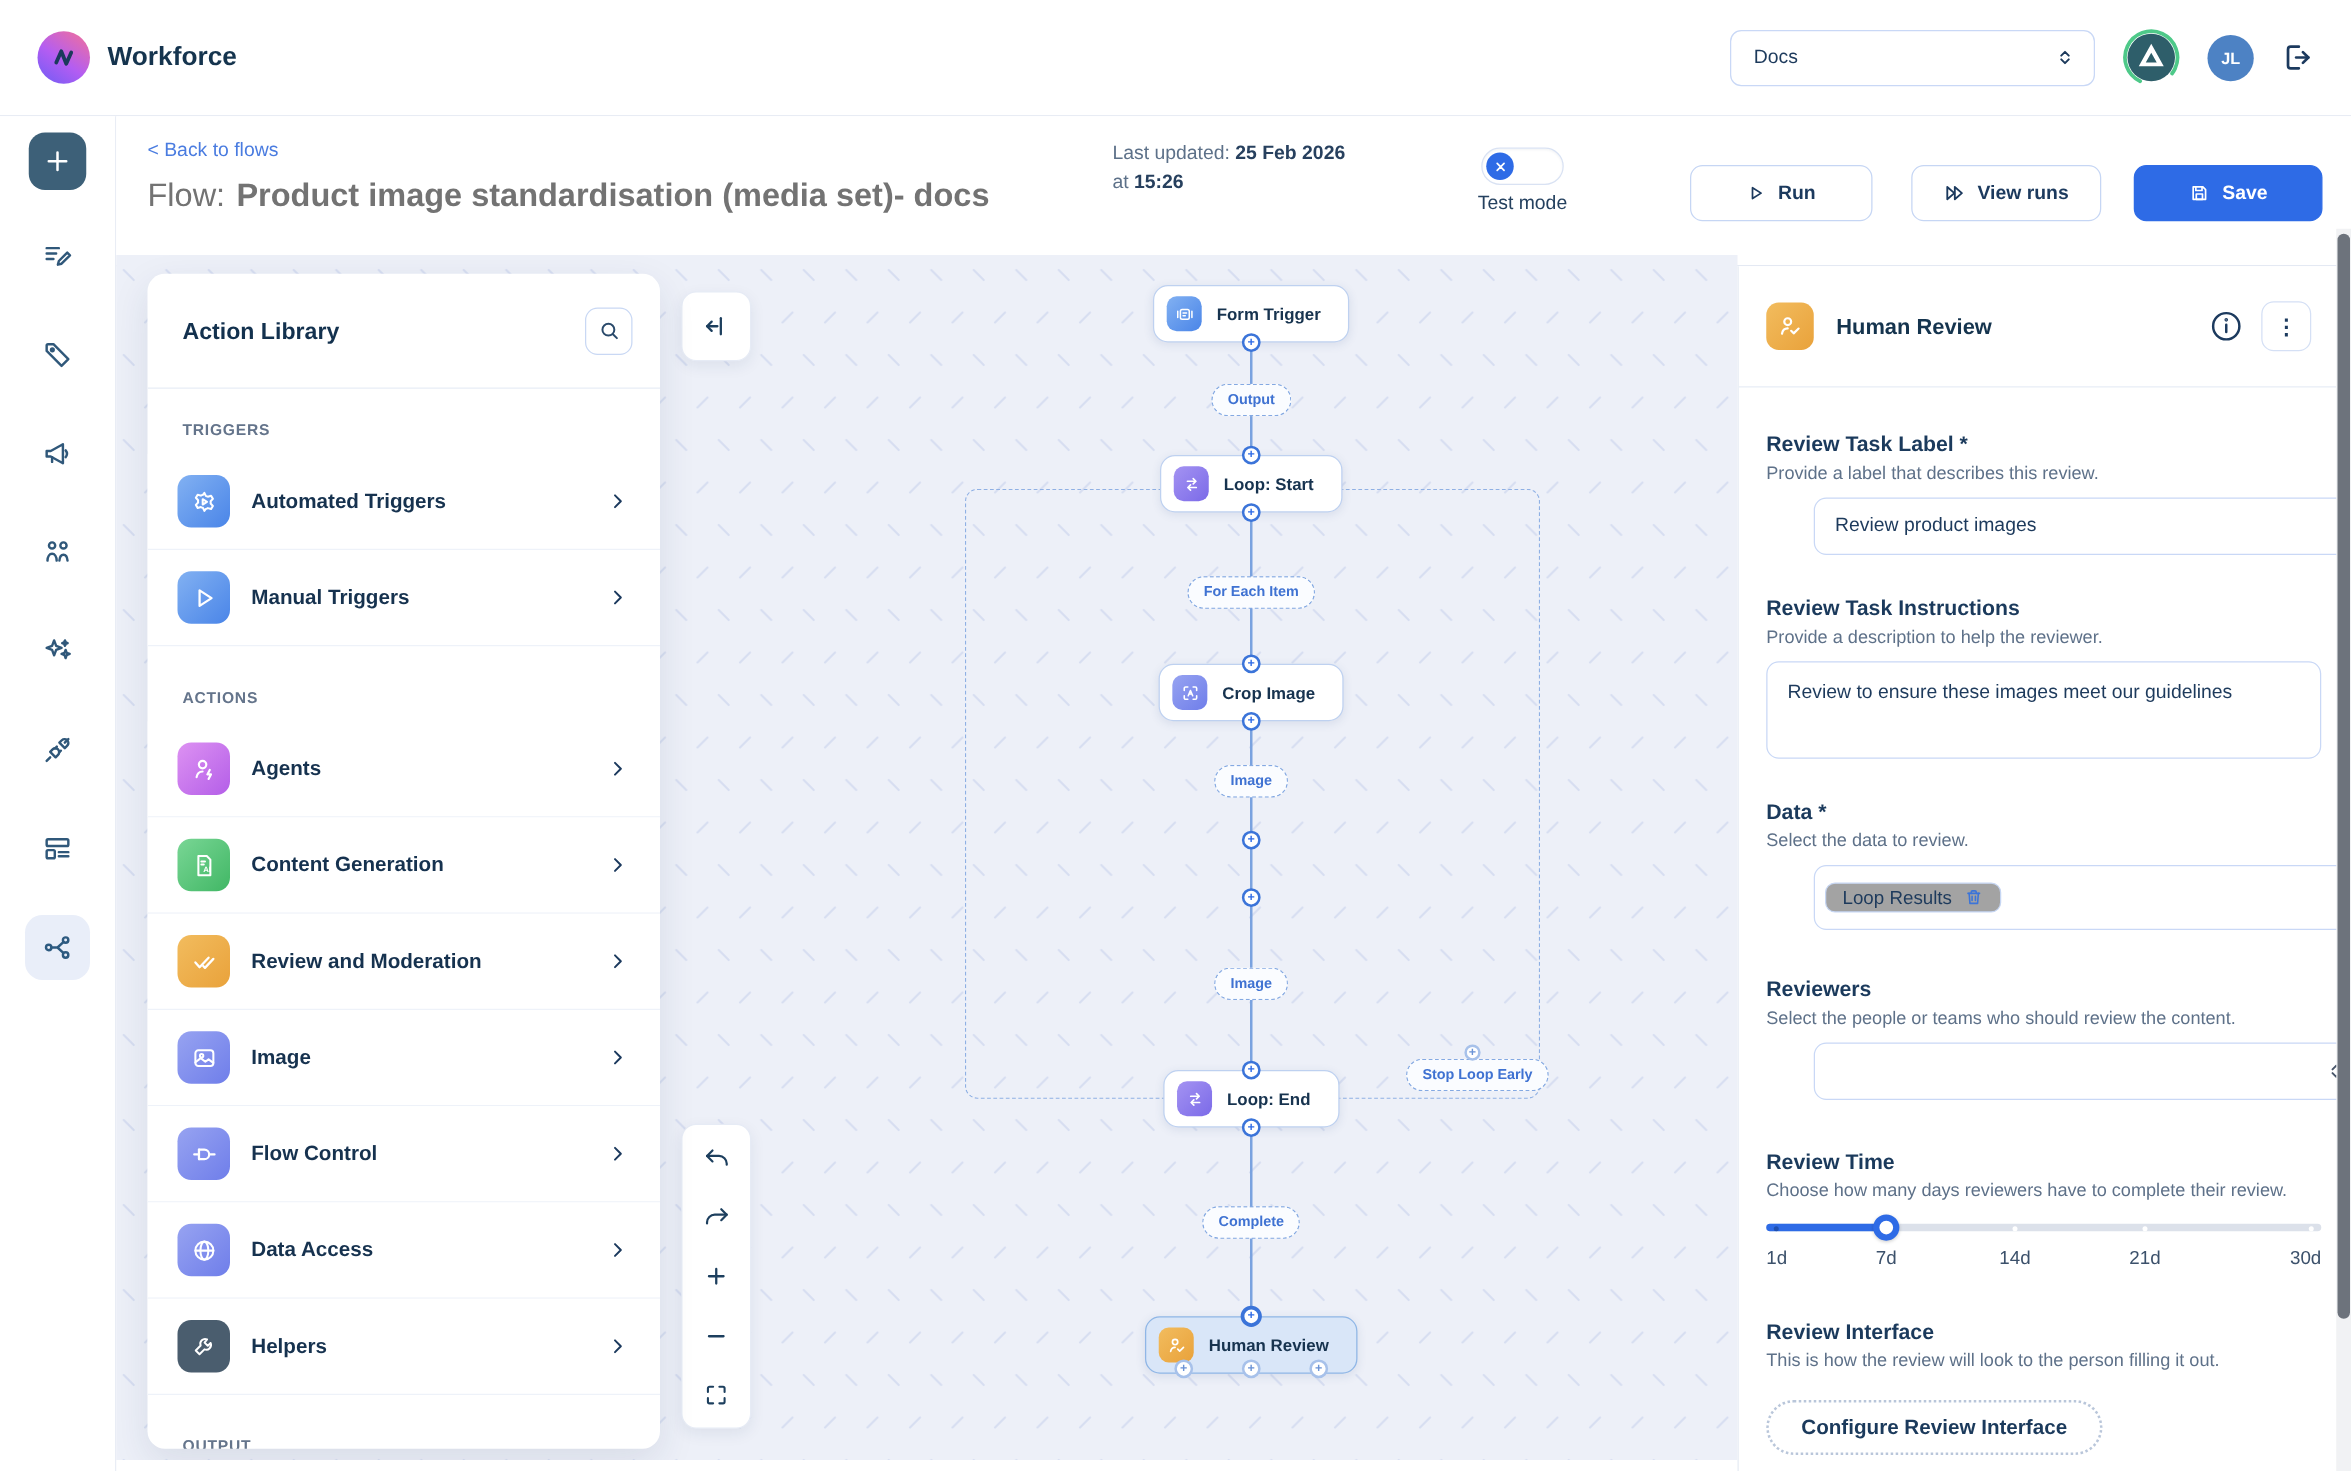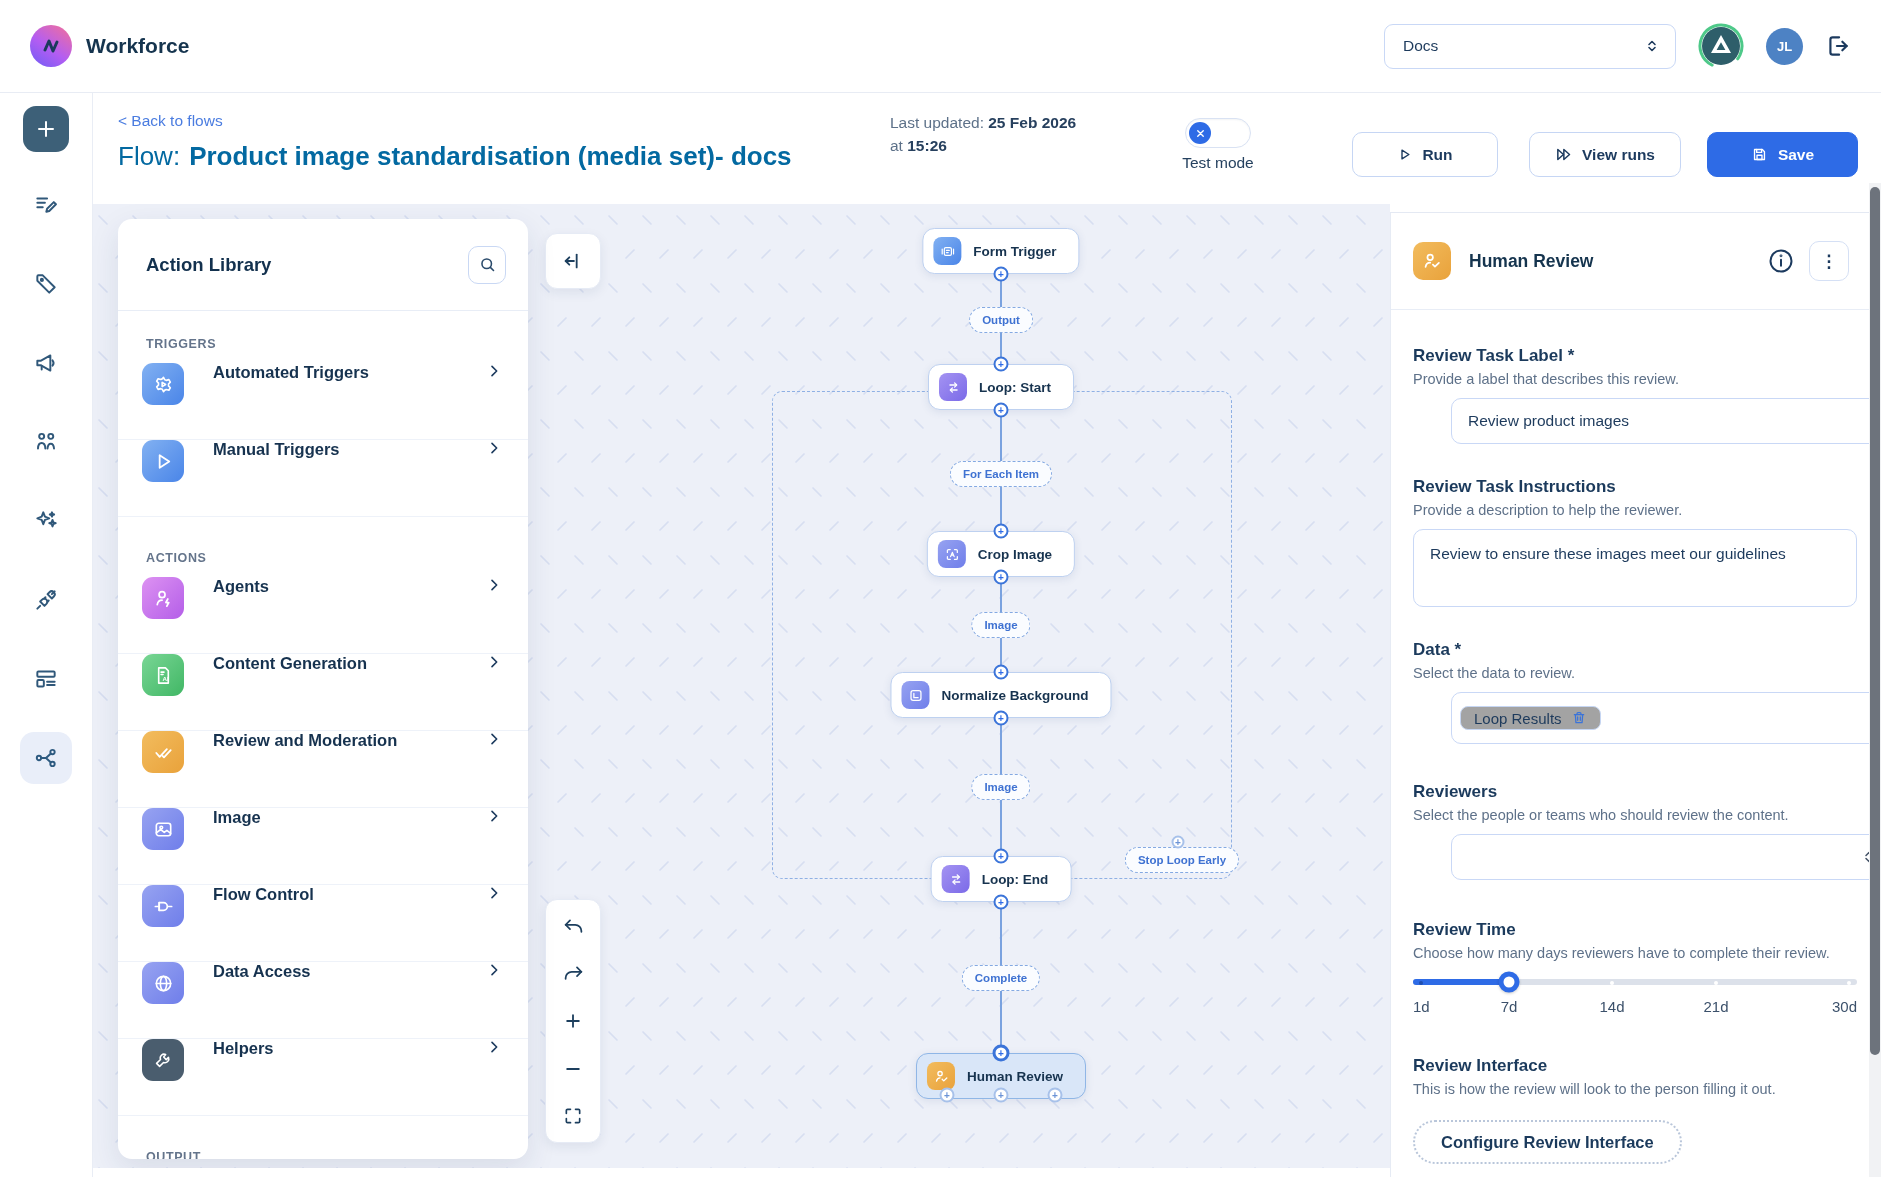--- a/index.html
+++ b/index.html
@@ -19,21 +19,21 @@
 
   
   .rail{position:absolute;left:0;top:93px;width:93px;height:1084px;background:#fff;border-right:1px solid #e9edf5;display:flex;flex-direction:column;align-items:center;}
   .rail-plus{width:46px;height:46px;margin-top:13px;border-radius:13px;background:#3d6078;color:#fff;display:flex;align-items:center;justify-content:center;border:none;cursor:pointer;}
   .rail-item{width:52px;height:52px;border-radius:14px;display:flex;align-items:center;justify-content:center;color:#30587a;margin-top:27px;cursor:pointer;background:none;border:none;}
   .rail-item.sel{background:#e9eef9;color:#2d5a80;}
 
   
   .phead{position:absolute;left:93px;top:93px;width:1788px;height:120px;background:#fff;border-bottom:1px solid #e4e9f3;}
   .back{position:absolute;left:25px;top:19px;color:#4a7ce0;font-size:15.5px;cursor:pointer;}
-  .ftitle{position:absolute;left:25px;top:48px;font-size:26px;color:#0369a1;white-space:nowrap;text-align:right;}
+  .ftitle{position:absolute;left:25px;top:48px;font-size:26px;color:#737373;white-space:nowrap;text-align:right;}
   .ftitle .pre{font-weight:500;margin-right:9px;}
   .ftitle .nm{font-weight:700;}
   .updated{position:absolute;left:797px;top:18px;font-size:15.5px;line-height:23px;color:#5d7189;}
   .updated b{color:#27405e;font-weight:600;}
   .toggle{position:absolute;left:1092px;top:25px;width:66px;height:30px;border-radius:16px;background:#fff;border:1px solid #d9e2f3;box-shadow:inset 0 1px 2px rgba(30,50,90,.06);cursor:pointer;}
   .knob{position:absolute;left:3px;top:3px;width:22px;height:22px;border-radius:50%;background:#2e6be6;color:#fff;display:flex;align-items:center;justify-content:center;}
   .tmode{position:absolute;left:1058px;top:61px;width:134px;text-align:center;font-size:15.5px;color:#25415f;}
   .btn{position:absolute;top:39px;height:45px;border-radius:10px;border:1px solid #c6d6f4;background:#fff;display:flex;align-items:center;justify-content:center;gap:10px;font-size:15.5px;font-weight:600;color:#1c3a5e;cursor:pointer;font-family:inherit;}
   .btn-run{left:1259px;width:146px;}
   .btn-viewruns{left:1436px;width:152px;}
@@ -66,21 +66,21 @@
   .conn.strong{border-width:3px;width:17px;height:17px;}
   .pill{position:absolute;left:908px;transform:translateX(-50%);height:26px;padding:0 12px;border-radius:13px;border:1.4px dashed #84a9e2;background:#fafcff;color:#3f72d2;font-size:11.5px;font-weight:600;display:inline-flex;align-items:center;white-space:nowrap;}
 
   
   .library{position:absolute;left:25px;top:15px;width:410px;height:940px;background:#fff;border-radius:14px;box-shadow:0 10px 30px rgba(30,50,90,.10);overflow:hidden;}
   .lib-head{height:92px;display:flex;align-items:center;padding:0 22px 0 28px;border-bottom:1px solid #e8edf6;}
   .lib-title{flex:1;font-size:18.5px;font-weight:700;color:#13314e;}
   .searchbtn{width:38px;height:38px;border:1px solid #c9d8f4;border-radius:10px;background:#fff;display:flex;align-items:center;justify-content:center;color:#2a4a6b;cursor:pointer;}
   .lib-sec{margin:26px 0 12px;padding:0 28px;font-size:12.5px;font-weight:600;letter-spacing:.6px;color:#64748b;}
   .lib-sec.mt{margin-top:34px;}
-  .lib-row{height:77px;display:flex;padding:0 26px 0 24px;border-bottom:1px solid #eef2f9;cursor:pointer;background:#fff;gap:12px;}
+  .lib-row{height:77px;display:flex;align-items:center;padding:0 26px 0 24px;border-bottom:1px solid #eef2f9;cursor:pointer;background:#fff;}
   .lib-row:first-of-type{border-top:0;}
   .lib-ic{width:42px;height:42px;border-radius:11px;display:flex;align-items:center;justify-content:center;color:#fff;flex:0 0 auto;}
   .lib-label{flex:1;margin-left:17px;font-size:16.5px;font-weight:600;color:#16324f;}
   .chev{color:#1c3a5e;display:flex;}
 
   
   .panel{position:absolute;left:1390px;top:213px;width:479px;height:964px;background:#fff;border-left:1px solid #e6ebf4;}
   .p-head{height:97px;display:flex;align-items:center;padding:0 20px 0 22px;border-bottom:1px solid #e8edf6;}
   .p-ico{width:38px;height:38px;border-radius:10px;display:flex;align-items:center;justify-content:center;color:#fff;}
   .p-title{flex:1;margin-left:18px;font-size:17.5px;font-weight:700;color:#15344e;}
@@ -313,29 +313,20 @@
             <path d="M19 15v2.5a1.5 1.5 0 0 1-1.5 1.5H15"></path>
             <path d="M9 19H6.5A1.5 1.5 0 0 1 5 17.5V15"></path>
             <path d="m9.5 15 2.5-6 2.5 6M10.6 13h3"></path>
           </svg>
         </span>
       <span>Crop Image</span>
     </div>
     <div class="pill" style="top:408px">
         <span>Image</span>
       </div>
-    <div class="node" style="top:468px">
-      <span class="nico g-indigo">
-          <svg class="s" width="17" height="17" viewBox="0 0 24 24" style="stroke-width:1.8">
-            <rect x="5" y="5" width="14" height="14" rx="3"></rect>
-            <path d="M9 9v6h6"></path>
-          </svg>
-        </span>
-      <span>Normalize Background</span>
-    </div>
     <div class="pill" style="top:570px">
         <span>Image</span>
       </div>
     <div class="node" style="top:652px">
       <span class="nico g-violet">
           <svg class="s" width="17" height="17" viewBox="0 0 24 24" style="stroke-width:1.9">
             <path d="M7 8.5h9"></path>
             <path d="m13.5 5.5 3 3-3 3"></path>
             <path d="M17 15.5H8"></path>
             <path d="m10.5 12.5-3 3 3 3"></path>

